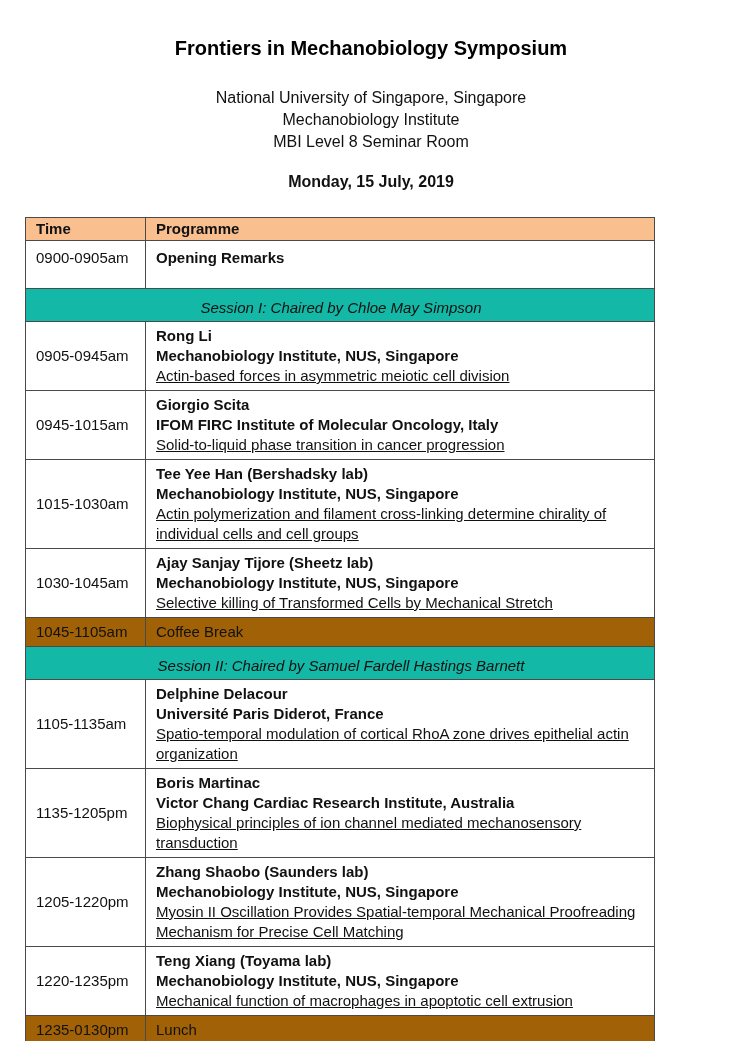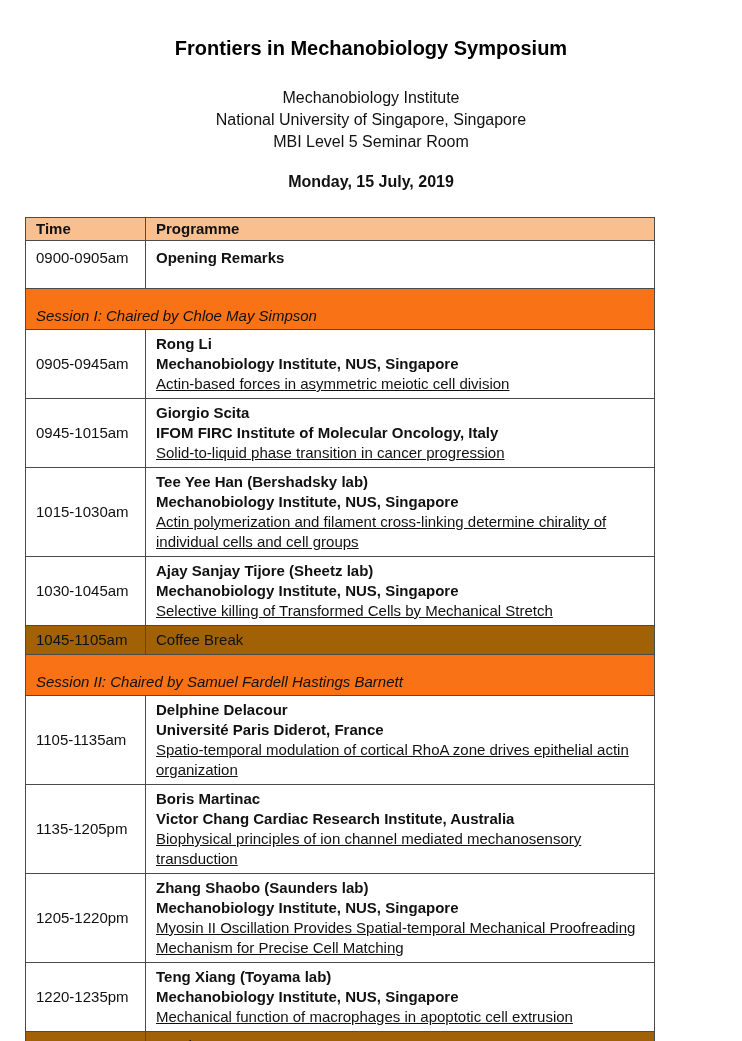--- a/index.html
+++ b/index.html
@@ -59,45 +59,46 @@
     font-weight: bold;
     padding-top: 1px;
     padding-bottom: 1px;
   }
   tr.row-simple td {
     padding-top: 7px;
     padding-bottom: 20px;
   }
   tr.row-simple td.prog-cell.bold { font-weight: bold; }
   tr.row-session td {
-    background: #f97316;
+    background: #14b8a6;
     font-style: italic;
-    padding-top: 17px;
+    padding-top: 9px;
     padding-bottom: 3px;
+    text-align: center;
   }
   tr.row-break td {
     background: #a16207;
     padding-top: 4px;
     padding-bottom: 4px;
   }
   td.time-cell { white-space: nowrap; }
   .speaker { font-weight: bold; }
   .affil { font-weight: bold; }
   .talk { font-weight: normal; text-decoration: underline; }
 </style>
 </head>
 <body>
 
 <div class="doc">
   <div class="title">Frontiers in Mechanobiology Symposium</div>
 
   <div class="subtitle">
+    <div>National University of Singapore, Singapore</div>
     <div>Mechanobiology Institute</div>
-    <div>National University of Singapore, Singapore</div>
-    <div>MBI Level 5 Seminar Room</div>
+    <div>MBI Level 8 Seminar Room</div>
   </div>
 
   <div class="date">Monday, 15 July, 2019</div>
 
   <table class="programme">
     <colgroup>
       <col class="c-time">
       <col class="c-prog">
     </colgroup>
     <thead>

